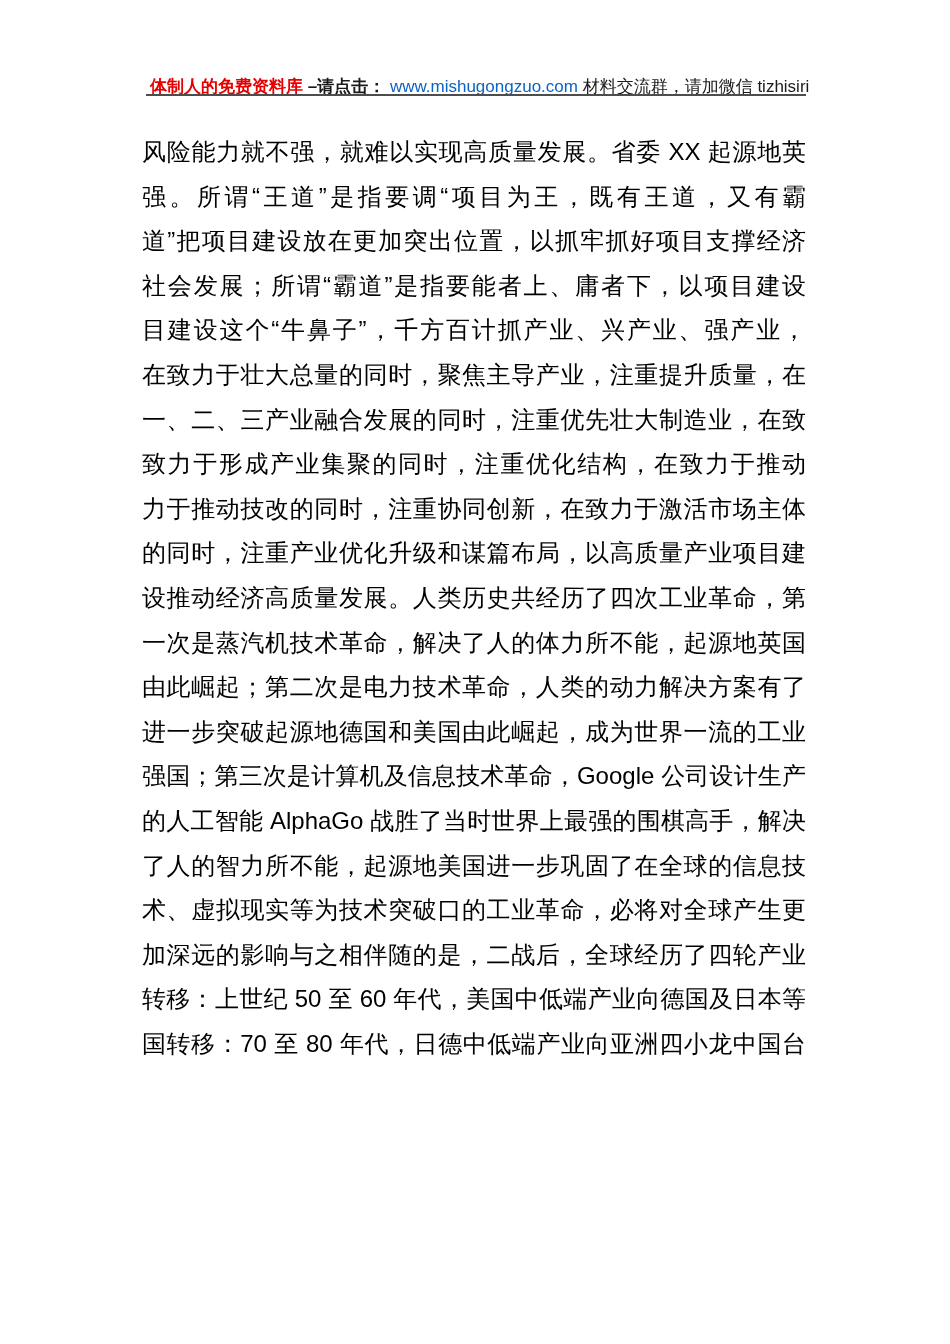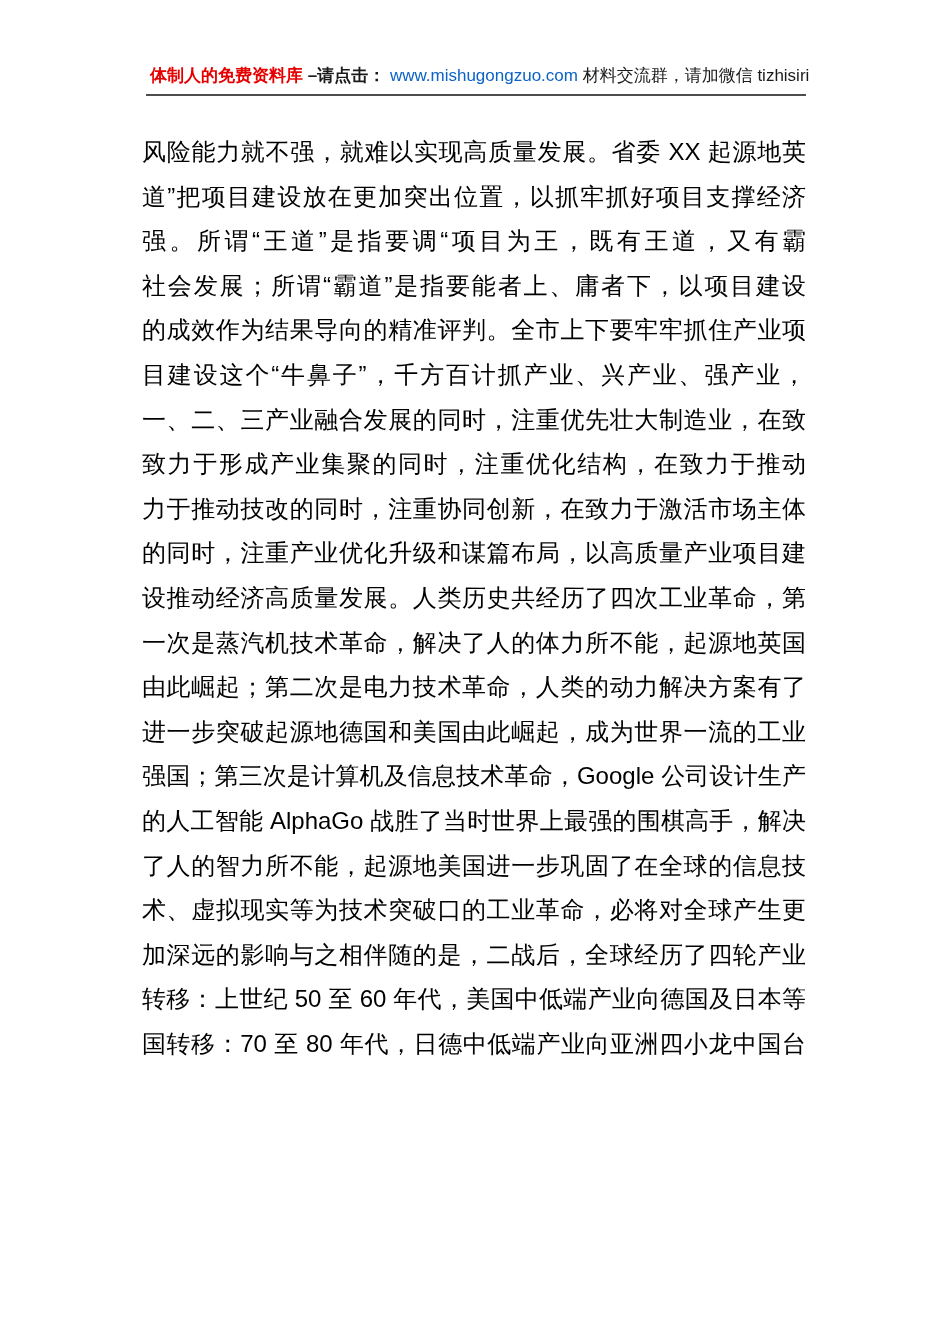--- a/index.html
+++ b/index.html
@@ -12,21 +12,21 @@
     width: 950px;
     height: 1344px;
     background: #ffffff;
     overflow: hidden;
     font-family: "Liberation Sans", sans-serif;
   }
   
   .banner {
     position: absolute;
     left: 150px;
-    top: 63px;
+    top: 74px;
     width: 700px;
     white-space: nowrap;
     font-size: 17px;
     line-height: 26px;
     color: #1a1a1a;
   }
   .banner .brand {
     color: #e60000;
     font-weight: bold;
   }
@@ -74,25 +74,25 @@
 <div class="page">
 
   <div class="banner">
     <span class="brand">体制人的免费资料库</span><span class="prompt"> –请点击： </span><span class="link">www.mishugongzuo.com</span><span class="suffix"> 材料交流群，请加微信 tizhisiri</span>
   </div>
 
   <div class="header-rule"></div>
 
   <div class="doc">
     <div class="line">风险能力就不强，就难以实现高质量发展。省委 XX 起源地英国</div>
+    <div class="line">强。所谓“王道”是指要调“项目为王，既有王道，又有霸</div>
     <div class="line">道”把项目建设放在更加突出位置，以抓牢抓好项目支撑经济</div>
-    <div class="line">强。所谓“王道”是指要调“项目为王，既有王道，又有霸</div>
     <div class="line">社会发展；所谓“霸道”是指要能者上、庸者下，以项目建设</div>
-    <div class="line">的成效作为结果导向的精准评判。全市上下要牢牢抓住产业项</div>
     <div class="line">目建设这个“牛鼻子”，千方百计抓产业、兴产业、强产业，</div>
+    <div class="line">在致力于壮大总量的同时，聚焦主导产业，注重提升质量，在</div>
     <div class="line">一、二、三产业融合发展的同时，注重优先壮大制造业，在致</div>
     <div class="line">致力于形成产业集聚的同时，注重优化结构，在致力于推动</div>
     <div class="line">力于推动技改的同时，注重协同创新，在致力于激活市场主体</div>
     <div class="line">的同时，注重产业优化升级和谋篇布局，以高质量产业项目建</div>
     <div class="line">设推动经济高质量发展。人类历史共经历了四次工业革命，第</div>
     <div class="line">一次是蒸汽机技术革命，解决了人的体力所不能，起源地英国</div>
     <div class="line">由此崛起；第二次是电力技术革命，人类的动力解决方案有了</div>
     <div class="line">进一步突破起源地德国和美国由此崛起，成为世界一流的工业</div>
     <div class="line">强国；第三次是计算机及信息技术革命，Google 公司设计生产</div>
     <div class="line">的人工智能 AlphaGo 战胜了当时世界上最强的围棋高手，解决</div>

